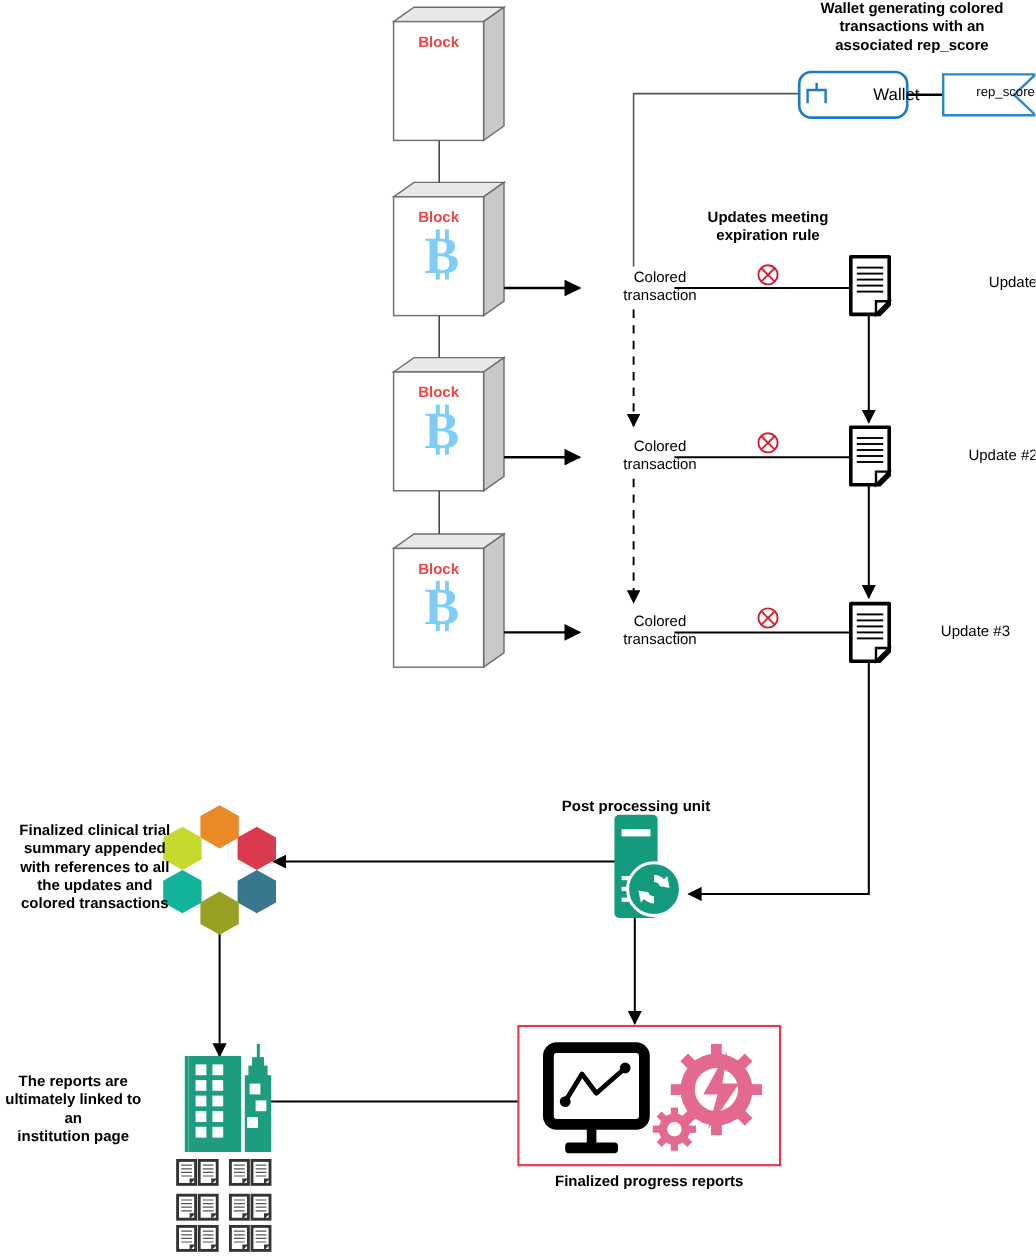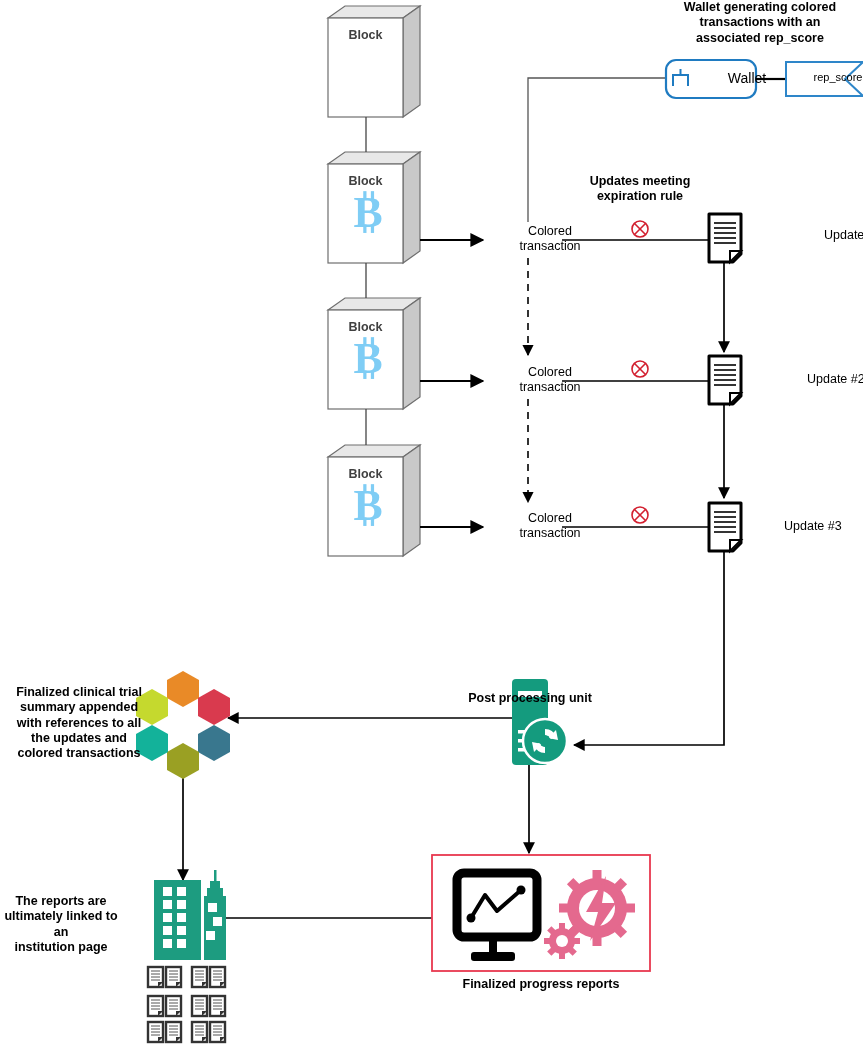--- a/index.html
+++ b/index.html
@@ -38,21 +38,21 @@
   }
   .lbl-reg {
     font-weight: normal;
     font-size: 12.5px;
     padding-left: 22px;
   }
   .block-label {
     position: absolute;
     font-weight: bold;
     font-size: 12.5px;
-    color: #404040;
+    color: #ef4444;
     text-align: center;
   }
 </style>
 </head>
 <body>
 
 <div id="canvas">
 
   <svg id="svg-layer" viewBox="0 0 863 1047">
     <defs>
@@ -450,21 +450,21 @@
 
   <div class="lbl lbl-reg" style="left:788px; top:71px; width:56px; font-size:11px;">rep_score</div>
 
   <div class="lbl lbl-bold" style="left:670px; top:0px; width:180px;">Wallet generating colored
 transactions with an
 associated rep_score</div>
 
   <div class="lbl lbl-bold" style="left:570px; top:174px; width:140px;">Updates meeting
 expiration rule</div>
 
-  <div class="lbl lbl-bold" style="left:455px; top:691px; width:150px;">Post processing unit</div>
+  <div class="lbl lbl-bold" style="left:455px; top:665px; width:150px;">Post processing unit</div>
 
   <div class="lbl lbl-bold" style="left:16px; top:685px; width:126px;">Finalized clinical trial
 summary appended
 with references to all
 the updates and
 colored transactions</div>
 
   <div class="lbl lbl-bold" style="left:-2px; top:894px; width:126px;">The reports are
 ultimately linked to an
 institution page</div>

